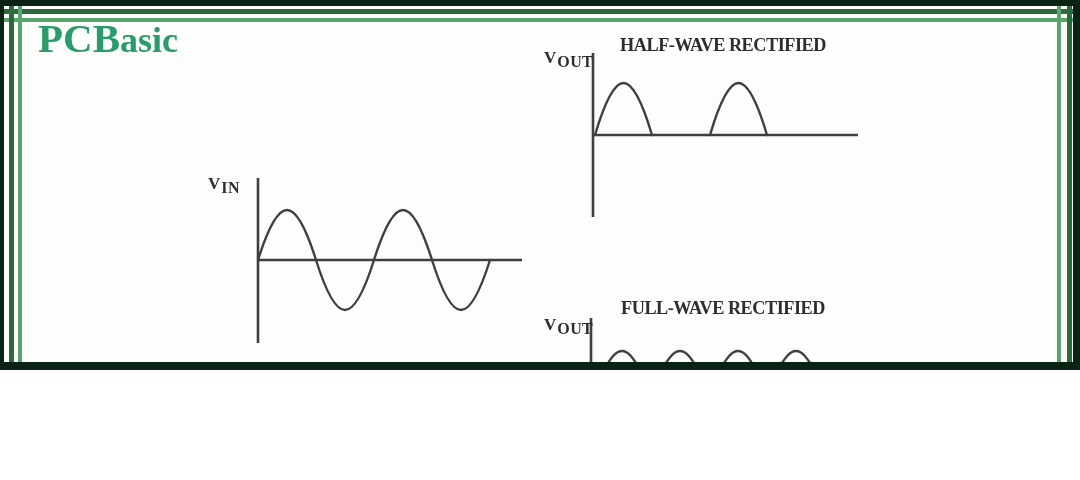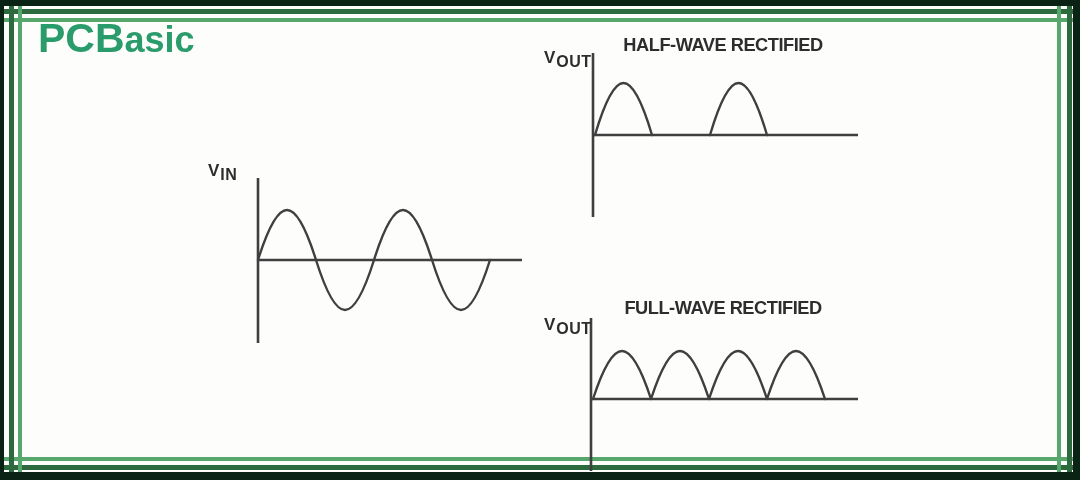--- a/index.html
+++ b/index.html
@@ -1,21 +1,22 @@
 <!DOCTYPE html>
 <html style="--background: #fdfefc; --frame-outer: #0b2314; --frame-dark: #2d6b3e; --frame-light: #57a76d; --logo-green: #2a9c6c; --stroke: #3f3f3f; --text: #2d2d2d;"><head>
 <meta charset="utf-8">
 <style>
   html,body{margin:0;padding:0;}
   body{font-family:"Liberation Sans", sans-serif;}
   .page{
     position:relative;
-    width:1080px;height:480px;
+    width:1080px;height:370px;
     background:var(--background,#fdfefc);
     overflow:hidden;
+    font-family:Liberation Serif, serif;
   }
   
   .fline{position:absolute;z-index:1;}
   .fline.h{left:2px;right:2px;}
   .fline.v{top:2px;bottom:2px;}
   .fline.dark{background:var(--frame-dark,#2d6b3e);}
   .fline.light{background:var(--frame-light,#57a76d);}
   .fline.h.dark{height:5px;}
   .fline.h.light{height:4px;}
   .fline.v.dark{width:5px;}
@@ -87,21 +88,21 @@
       <path d="M 593 399 C 613.9 335 630.1 335 651 399 M 651 399 C 671.9 335 688.1 335 709 399 M 709 399 C 729.9 335 746.1 335 767 399 M 767 399 C 787.9 335 804.1 335 825 399 " fill="none" stroke="#3f3f3f" stroke-width="2.4" stroke-linecap="round"></path>
     </svg>
 
   <div class="edge edge-top"></div>
   <div class="edge edge-bottom"></div>
   <div class="edge edge-left"></div>
   <div class="edge edge-right"></div>
 
   <div class="logo"><span class="logo-bold">PCB</span><span class="logo-light">asic</span></div>
 
-  <div class="vlabel" style="left:208px;top:162px"><span>V</span><sub>IN</sub></div>
+  <div class="vlabel" style="left:208px;top:175px"><span>V</span><sub>IN</sub></div>
 
   <div class="vlabel" style="left:544px;top:49px"><span>V</span><sub>OUT</sub></div>
   <div class="plot-title half-title">HALF-WAVE RECTIFIED</div>
 
   <div class="vlabel" style="left:544px;top:316px"><span>V</span><sub>OUT</sub></div>
   <div class="plot-title full-title">FULL-WAVE RECTIFIED</div>
 
 </div>
 
 </body></html>

